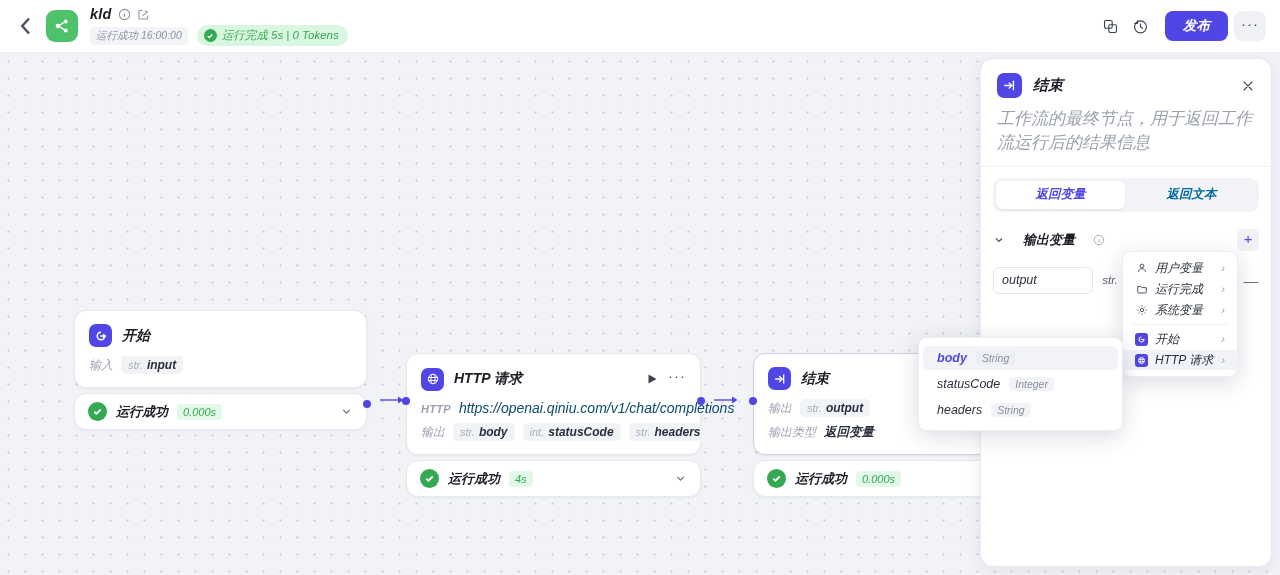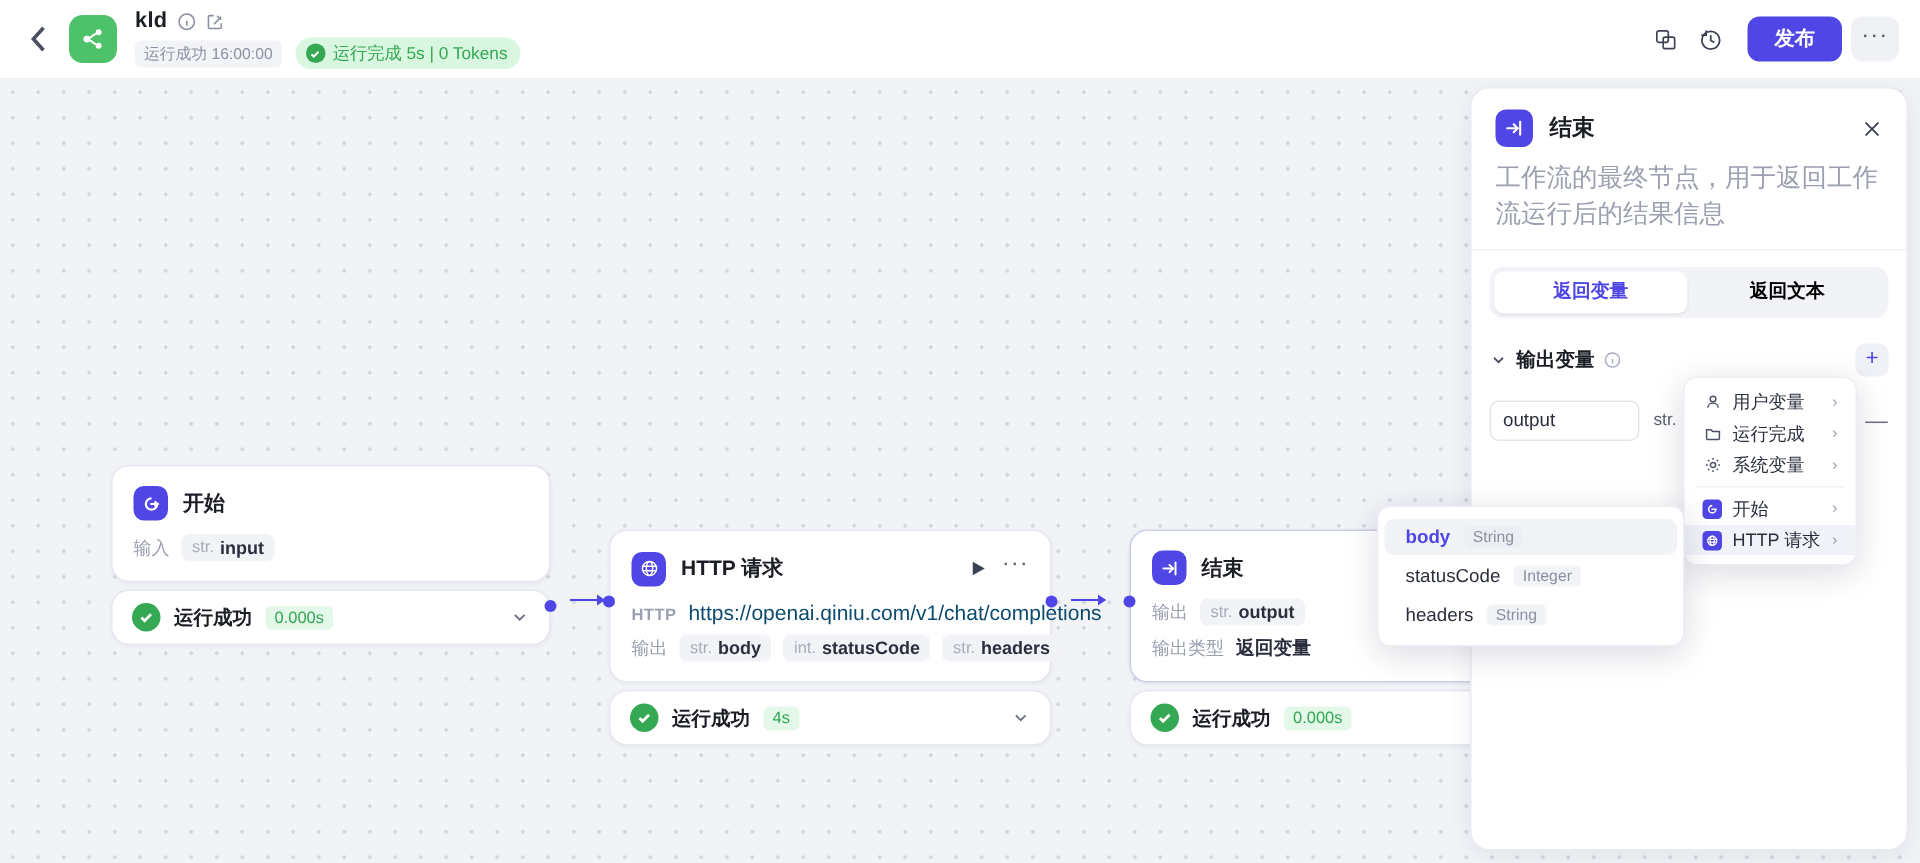--- a/index.html
+++ b/index.html
@@ -2,21 +2,21 @@
 <html><head>
 <meta charset="utf-8">
 <style>
   * { box-sizing: border-box; margin: 0; padding: 0; }
   html, body {
     width: 1280px; height: 575px;
     font-family: "Liberation Sans", "DejaVu Sans", sans-serif;
     overflow: hidden;
     background: #f2f3f7;
   }
-  .app { position: relative; width: 1280px; height: 575px; }
+  .app { position: relative; width: 1280px; height: 575px; font-style: italic; }
 
   
   .header {
     position: absolute; top: 0; left: 0; width: 1280px; height: 53px;
     background: #ffffff; display: flex; align-items: center;
     padding: 0 14px; z-index: 40;
     border-bottom: 1px solid #eceef3;
   }
   .back-btn {
     width: 24px; height: 30px; display: flex; align-items: center;
@@ -143,25 +143,25 @@
   .panel-spacer { flex: 1; }
   .close-x { color: #3d4253; cursor: pointer; display: flex; }
   .close-x svg { width: 14px; height: 14px; }
   .panel-desc { font-size: 17px; color: #9ba0af; margin-top: 9px; line-height: 1.4; }
   .tabs {
     margin: 11px 12px 0 12px; background: #f2f3f7; border-radius: 9px;
     padding: 3px; display: flex; gap: 2px;
   }
   .tab {
     flex: 1; height: 28px; display: flex; align-items: center; justify-content: center;
-    font-size: 12.5px; color: #000000; border-radius: 7px; cursor: pointer; font-weight: bold;
+    font-size: 12.5px; color: #0369a1; border-radius: 7px; cursor: pointer; font-weight: bold;
   }
   .tab.active { background: #fff; color: #4f46e5; box-shadow: 0 1px 2px rgba(20,25,60,.08); }
   .section {
-    margin: 17px 12px 16px 12px; display: flex; align-items: center; gap: 6px;
+    margin: 17px 12px 16px 12px; display: flex; align-items: center; gap: 18px;
   }
   .sec-chev { color: #4b5162; display: flex; }
   .sec-chev svg { width: 12px; height: 12px; }
   .sec-title { font-size: 13px; font-weight: bold; color: #1c1e26; }
   .info-ic { color: #a8adbb; display: flex; }
   .info-ic svg { width: 12px; height: 12px; }
   .sec-spacer { flex: 1; }
   .add-btn {
     width: 22px; height: 22px; border-radius: 6px; background: #f0f1f7;
     display: flex; align-items: center; justify-content: center; color: #4f46e5;

